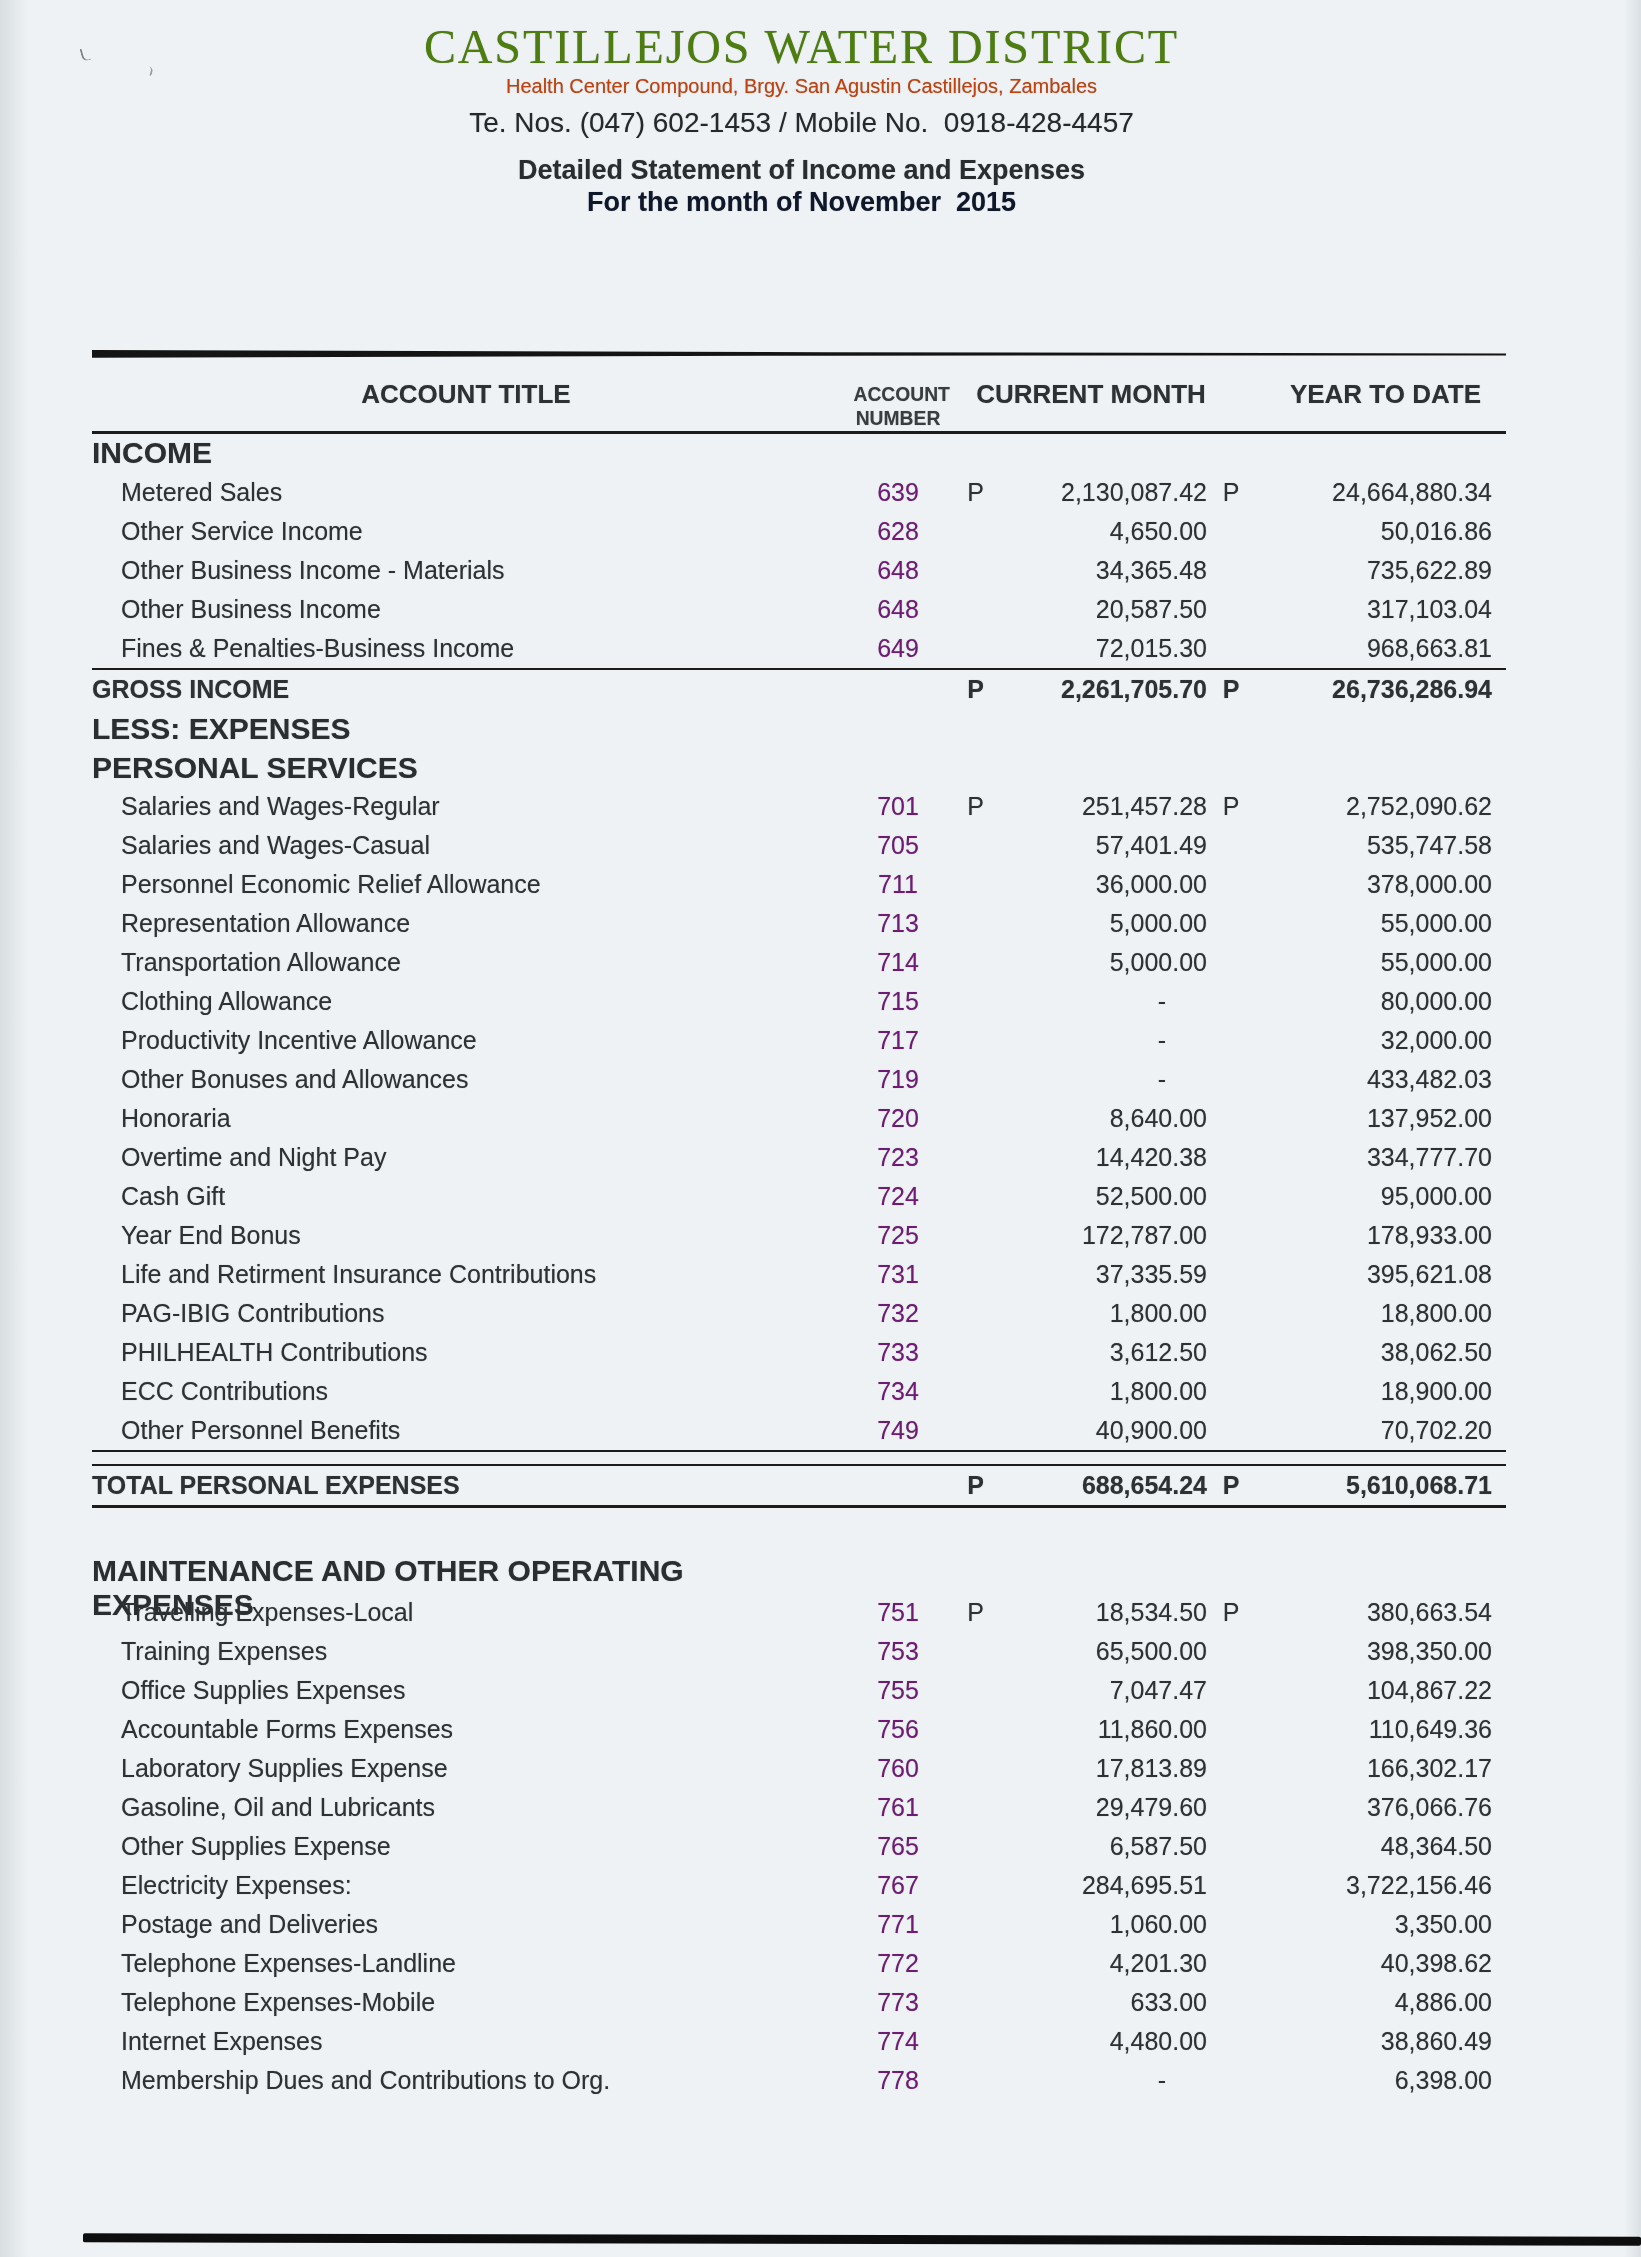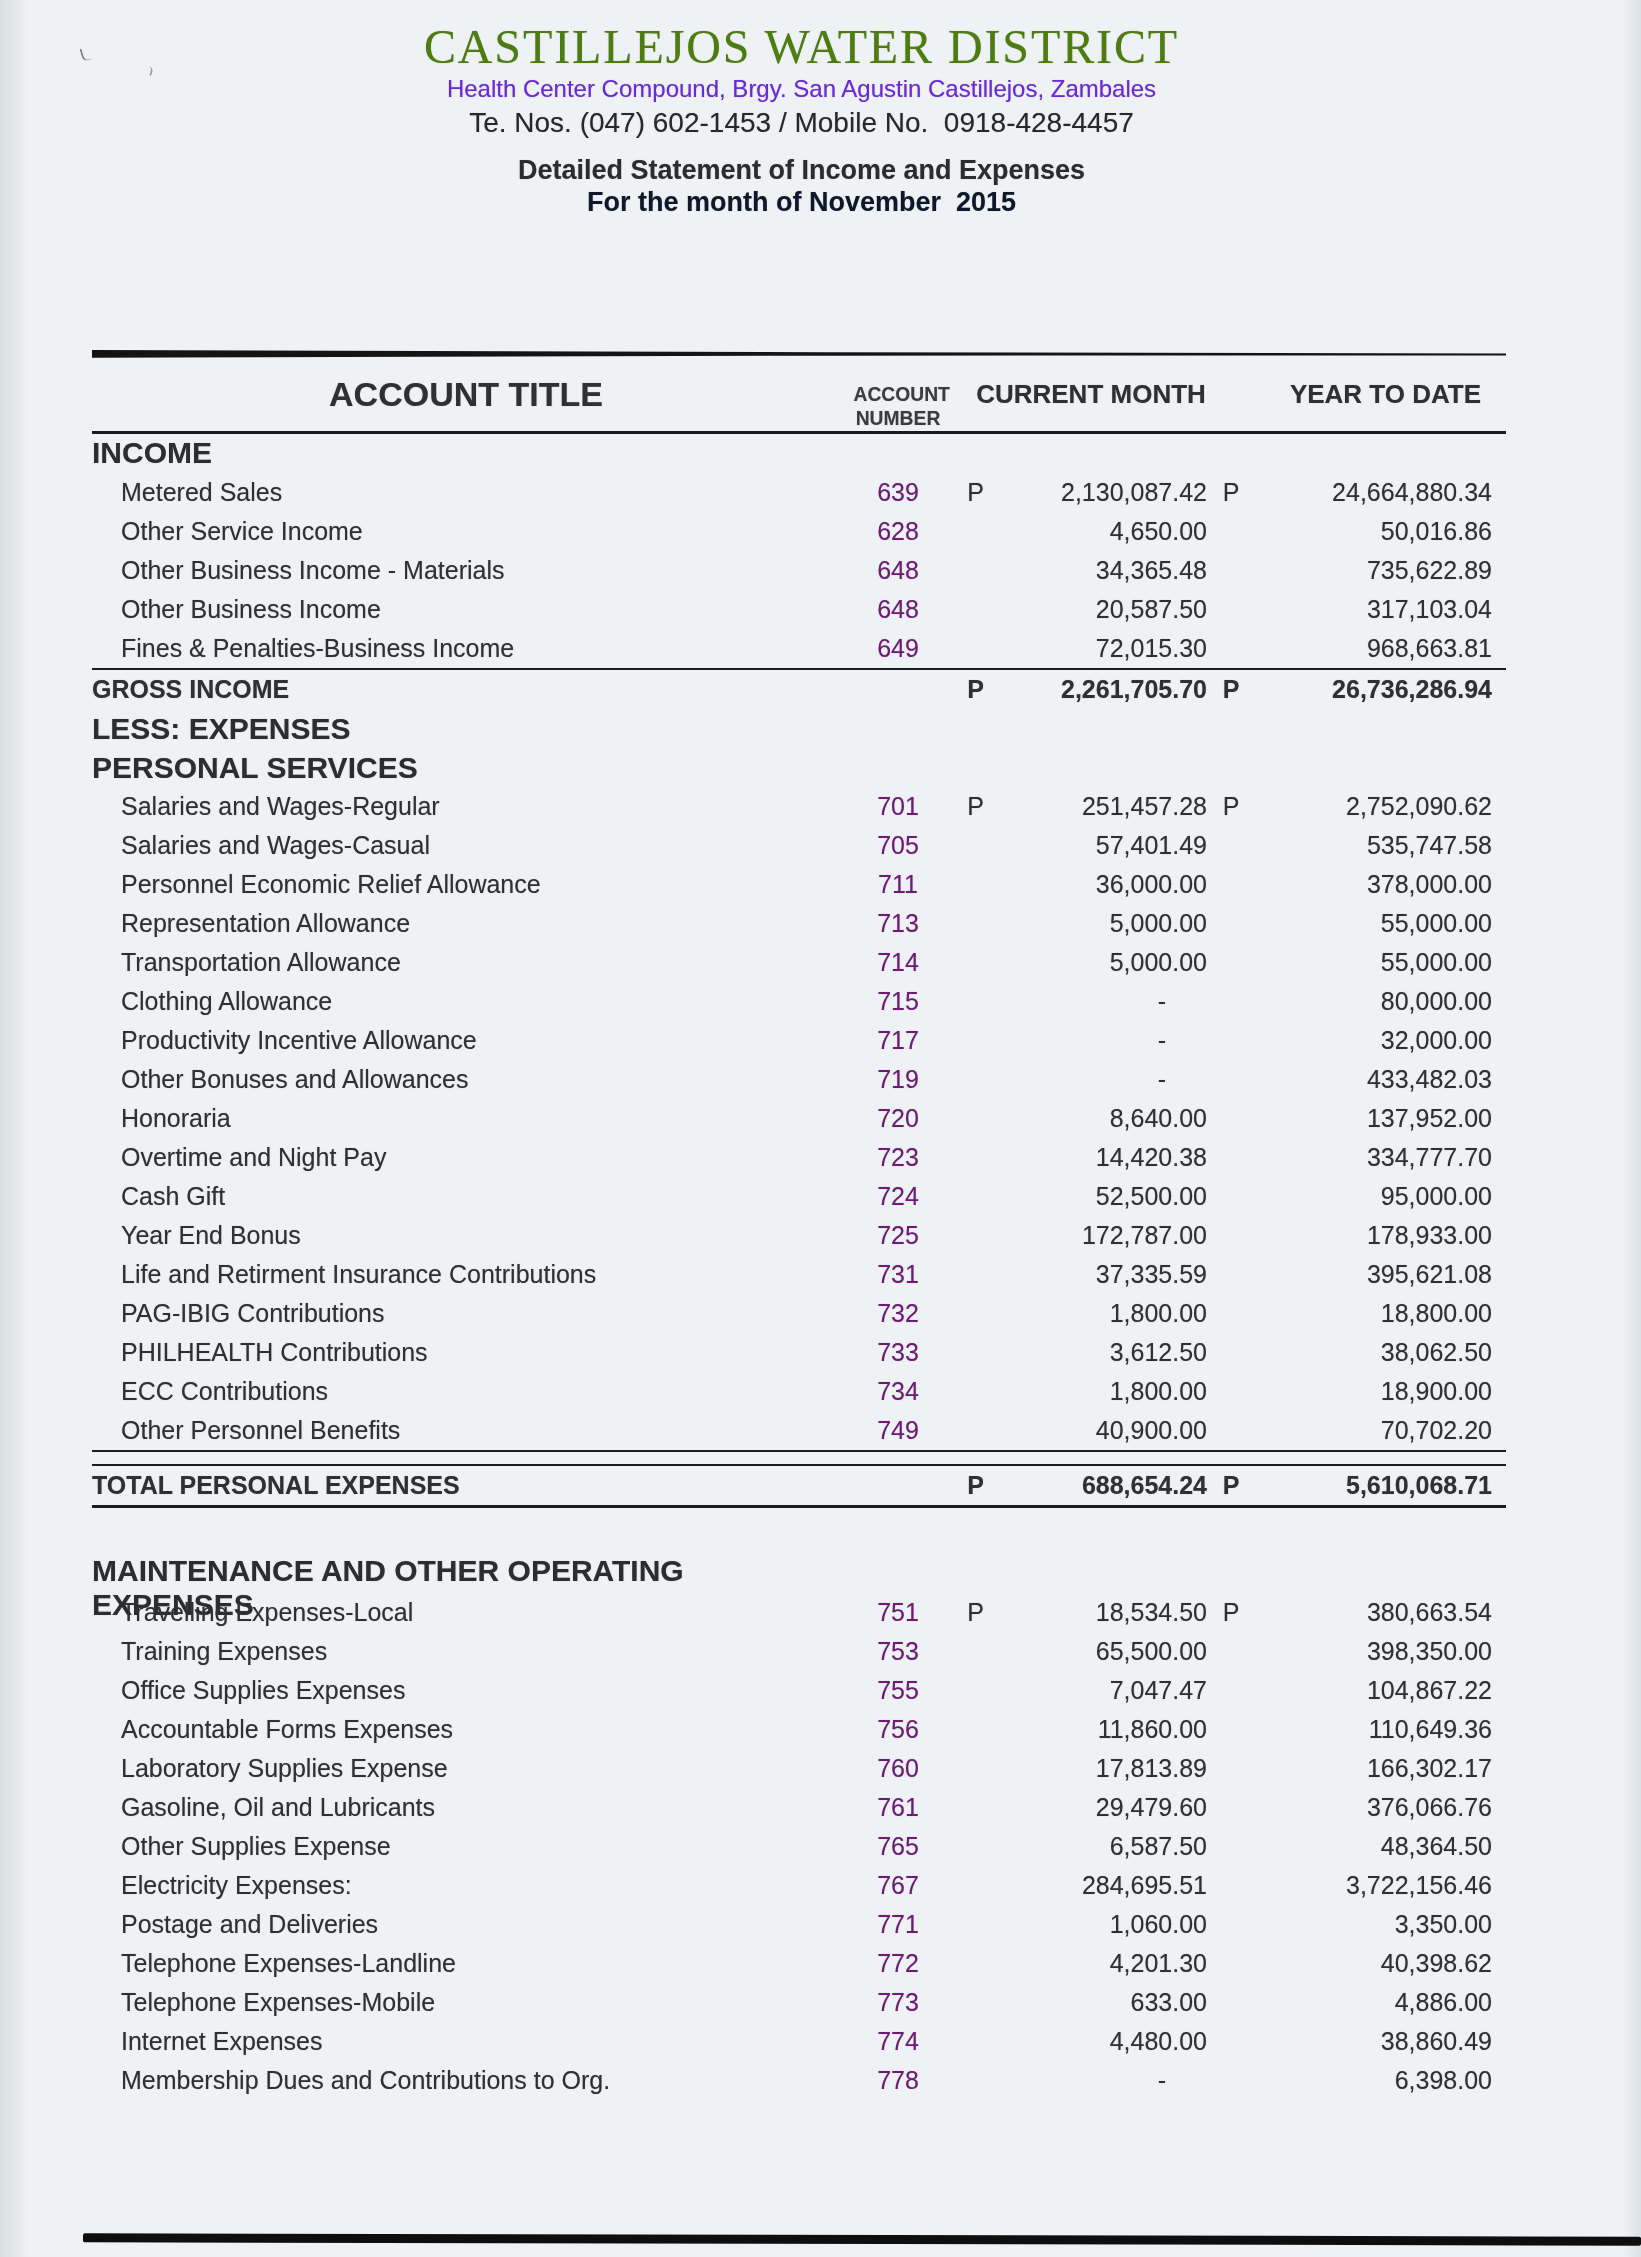--- a/index.html
+++ b/index.html
@@ -17,31 +17,31 @@
     background:#0e0e0e;transform:rotate(.12deg);border-radius:1.9px;}
   .speck-a{position:absolute;left:81px;top:48px;width:6.8px;height:11.6px;
     border-left:2.9px solid #5a5f63;border-bottom:1.9px solid #80868a;
     border-radius:0 0 0 5.8px;transform:rotate(-15deg);opacity:.75;}
   .speck-b{position:absolute;left:145px;top:66px;width:5.8px;height:8.7px;
     border-right:2.9px solid #6a6f73;border-radius:0 5.8px 0 0;transform:rotate(20deg);opacity:.65;}
 
   .hdr{position:absolute;left:0;width:1603px;text-align:center;white-space:pre-wrap;}
   .org{top:19.3px;font-family:"Liberation Serif",serif;font-size:48px;
     letter-spacing:1.9px;color:#4d7c0f;font-weight:400;}
-  .addr{top:75px;font-size:24px;color:#6d28d9;}
+  .addr{top:75px;font-size:20px;color:#c2410c;}
   .tel{top:107px;font-size:28px;color:#26292b;}
   .t1{top:155px;font-size:27px;font-weight:bold;color:#2a2d2f;}
   .t2{top:187px;font-size:27px;font-weight:bold;color:#0f172a;}
 
   .table{position:absolute;left:92px;top:350px;width:1414px;}
   .top-border{height:7.7px;background:#141414;
     clip-path:polygon(0 0,52% 30%,100% 44%,100% 70%,52% 74%,0 100%);}
   .header-row{display:grid;grid-template-columns:748px 116px 270px 280px;
     align-items:center;height:73px;}
-  .h-title{text-align:center;font-weight:bold;font-size:34px;}
+  .h-title{text-align:center;font-weight:bold;font-size:26px;}
   .h-acct{text-align:center;font-weight:bold;font-size:19.3px;line-height:1.25;padding:0 13.5px;color:#3a3d40;margin-top:25px;}
   .h-cm{text-align:center;font-weight:bold;font-size:26px;}
   .h-ytd{text-align:center;font-weight:bold;font-size:26px;padding-left:39px;}
   .rule{height:2.9px;background:#1c1c1c;}
   .double-rule{height:11.6px;border-top:2.9px solid #1c1c1c;border-bottom:2.9px solid #1c1c1c;}
   .spacer{height:46px;}
 
   .row{display:grid;grid-template-columns:748px 116px 39px 212px 48px 237px;
     align-items:center;height:39px;font-size:25px;}
   .section .c-title{font-weight:bold;font-size:30px;color:#2b2e30;}

